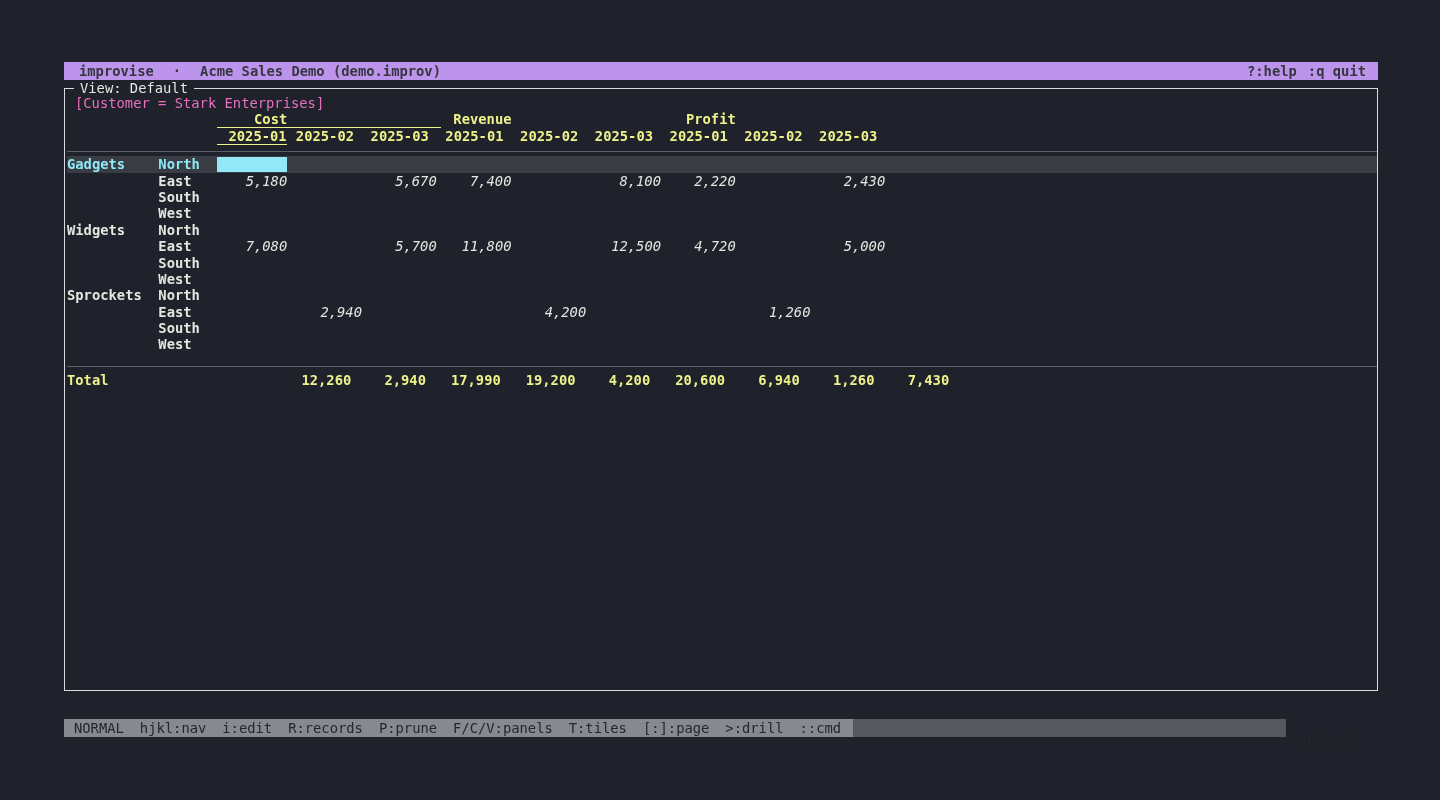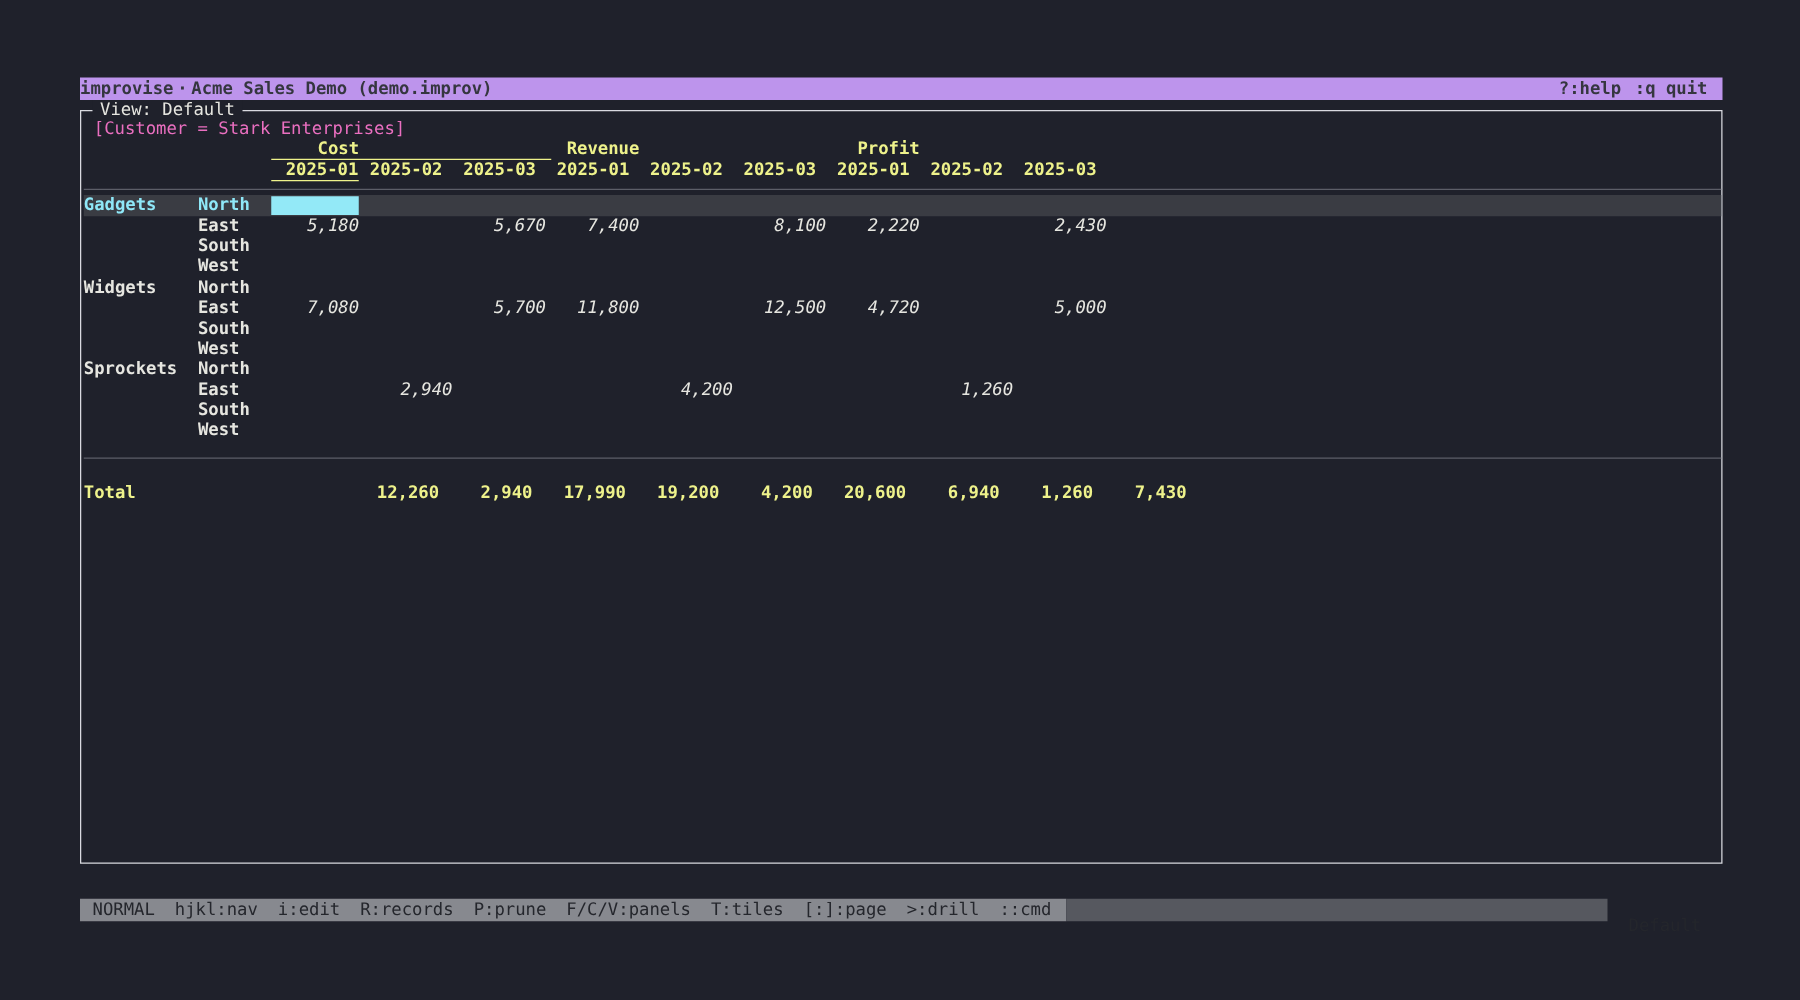--- a/index.html
+++ b/index.html
@@ -26,21 +26,21 @@
     background:var(--bg);
     font-family:"DejaVu Sans Mono", monospace;
     font-size:13.8px;line-height:16.4px;color:var(--text);
   }
   
   .topbar{
     position:absolute;left:64px;top:62px;width:1314px;height:18px;
     background:var(--bar-purple);color:var(--bar-text);font-weight:bold;
     display:flex;justify-content:space-between;align-items:center;
   }
-  .topbar-left{display:flex;gap:3px;}
+  .topbar-left{display:flex;gap:19px;padding-left:15px;}
   .topbar-right{display:flex;gap:11px;padding-right:12px;}
   
   .viewbox{
     position:absolute;left:64px;top:88px;width:1314px;height:603px;
     border:1px solid var(--border);box-sizing:border-box;
   }
   .viewbox-label{
     position:absolute;top:-9px;left:9px;background:var(--bg);
     padding:0 6px;color:var(--text);white-space:nowrap;
   }
@@ -58,21 +58,21 @@
                  color:var(--yellow);font-weight:bold;}
   .group.selected{border-bottom:1px solid var(--yellow);}
   .selmonth{border-bottom:1px solid var(--yellow);padding-left:12px;}
   .sep{border-top:1px solid #5c5e68;height:0;margin-right:0;}
   .sep1{margin-top:7px;}
   .rows{margin-top:4px;}
   .sep2{margin-top:13px;}
   .trow.selected{background:var(--hl-row);}
   .trow.selected .c-prod,.trow.selected .c-reg{color:var(--cyan);}
   .cursor-block{display:block;height:15px;margin-top:1px;background:var(--cursor);}
-  .trow.total{margin-top:19px;color:var(--yellow);font-weight:bold;gap:32px;}
+  .trow.total{margin-top:5px;color:var(--yellow);font-weight:bold;gap:32px;}
   .trow.total .c-val{font-style:normal;font-weight:bold;}
   
   .tiles{
     position:absolute;left:64px;top:701px;width:1314px;height:17px;
     display:flex;gap:25px;align-items:center;font-weight:bold;white-space:pre;
   }
   .tiles-label{color:#b9bbc3;margin-right:10px;padding-left:4px;}
   .tile.dim{color:var(--dim);}
   .tile.purple{color:var(--tile-purple);}
   .tile.pink{color:var(--pink);}

